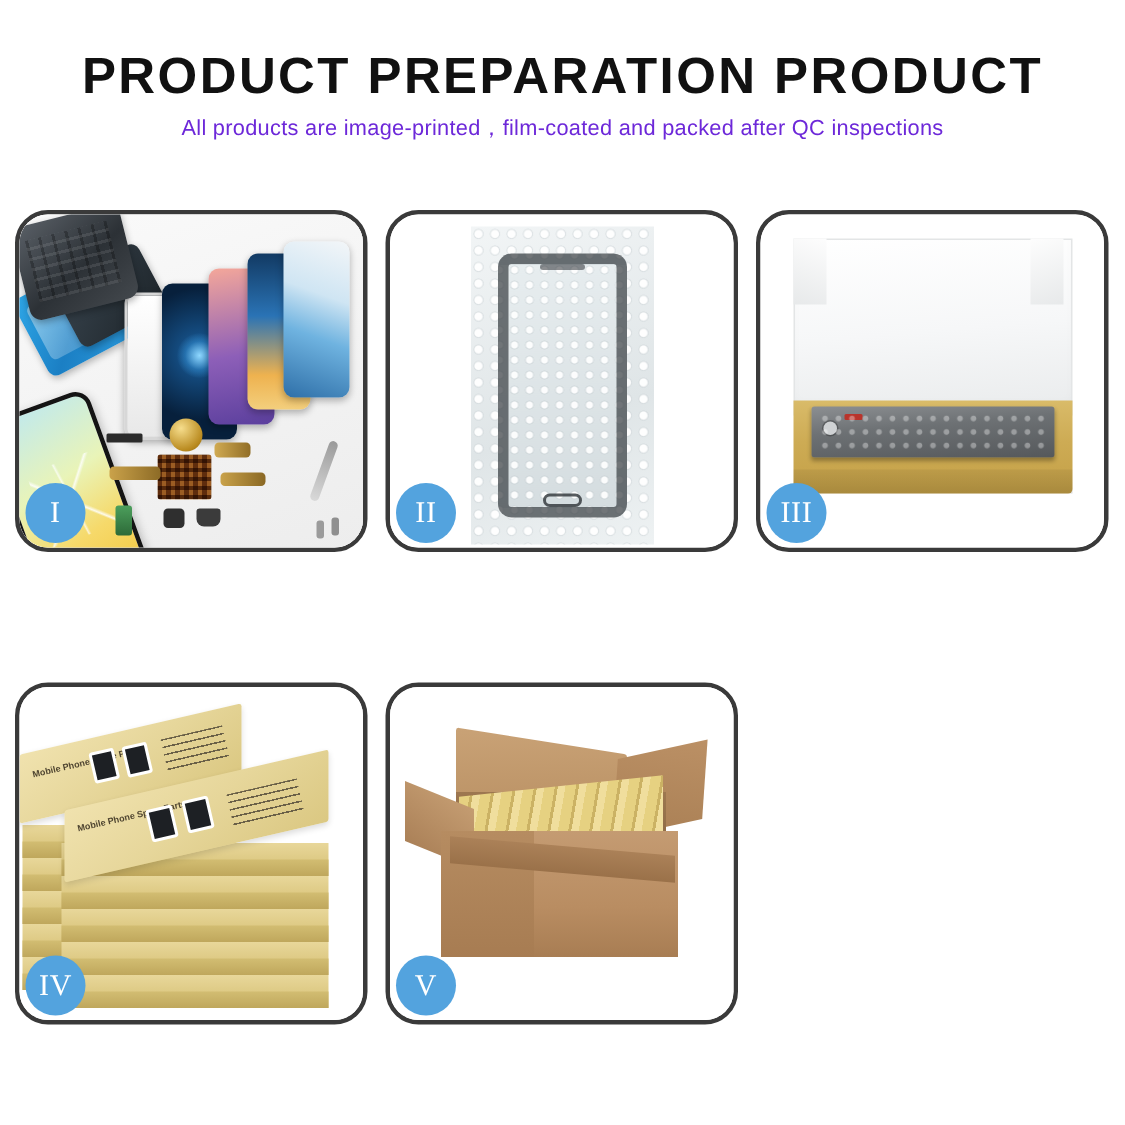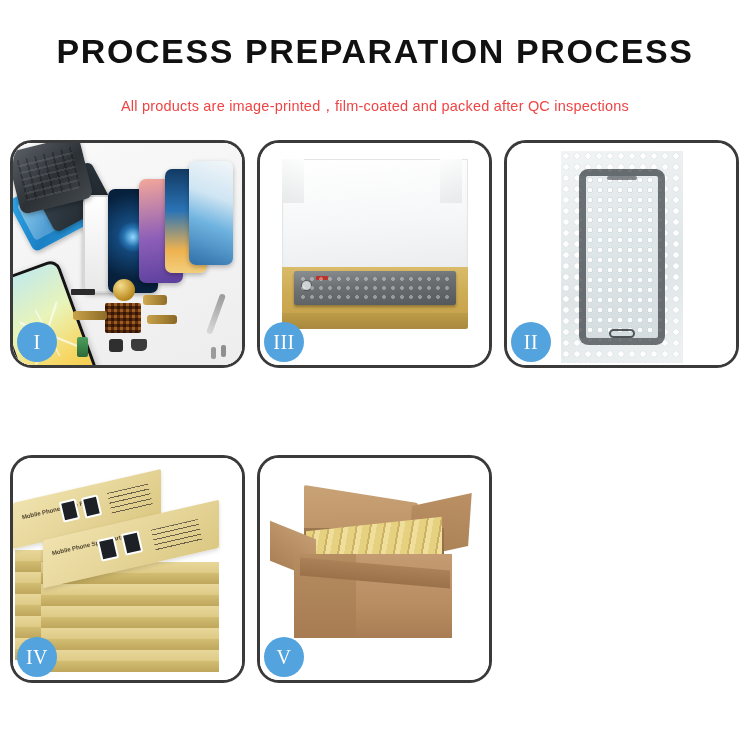--- a/index.html
+++ b/index.html
@@ -15,23 +15,23 @@
   .header { padding-top:34px; text-align:center; }
   .title {
     font-size:34px;
     font-weight:700;
     letter-spacing:1.6px;
     color:#111;
     line-height:1.05;
     font-family:"Liberation Sans", sans-serif;
   }
   .subtitle {
-    margin-top:27px;
+    margin-top:6px;
     font-size:14.5px;
-    color:#ef4444;
+    color:#6d28d9;
     letter-spacing:0.2px;
     font-family:"Liberation Sans", sans-serif;
   }
 
   
   .grid {
     position:absolute;
     left:10px; top:140px;
     width:730px;
     display:grid;
@@ -296,21 +296,21 @@
     background:linear-gradient(150deg,rgba(232,238,240,.9),rgba(210,220,224,.5));
     clip-path:polygon(10% 0,100% 18%,86% 100%,0 70%);
   }
 </style>
 </head>
 <body>
 
 <div class="page">
 
   <div class="header">
-    <div class="title">PROCESS PREPARATION PROCESS</div>
+    <div class="title">PRODUCT PREPARATION PRODUCT</div>
     <div class="subtitle">All products are image-printed，film-coated and packed after QC inspections</div>
   </div>
 
   <div class="grid">
 
     <div class="panel">
       <div class="panel-inner p1">
         <div class="bg"></div>
         <div class="scr film"></div>
         <div class="scr filmdark"></div>
@@ -331,43 +331,43 @@
         <div class="pt batt"></div>
         <div class="pt tool"></div>
         <div class="pt screw1"></div>
         <div class="pt screw2"></div>
         <div class="board"></div>
       </div>
       <div class="badge">I</div>
     </div>
 
     <div class="panel">
+      <div class="panel-inner p2">
+        <div class="wrap">
+          <div class="glass">
+            <div class="ear"></div>
+            <div class="home"></div>
+          </div>
+        </div>
+      </div>
+      <div class="badge">II</div>
+    </div>
+
+    <div class="panel">
       <div class="panel-inner p3">
         <div class="lid"></div>
         <div class="lidflapL"></div>
         <div class="lidflapR"></div>
         <div class="boxbase"></div>
         <div class="item">
           <div class="itemdot"></div>
           <div class="itemred"></div>
         </div>
       </div>
       <div class="badge">III</div>
-    </div>
-
-    <div class="panel">
-      <div class="panel-inner p2">
-        <div class="wrap">
-          <div class="glass">
-            <div class="ear"></div>
-            <div class="home"></div>
-          </div>
-        </div>
-      </div>
-      <div class="badge">II</div>
     </div>
 
     <div class="panel">
       <div class="panel-inner p4">
         <div class="stack">
 
           <div class="kb" style="left:2px;  top:92px;  width:104px; height:22px;">
               <div class="side"></div>
             </div>
           <div class="kb" style="left:2px;  top:114px; width:104px; height:22px;">

